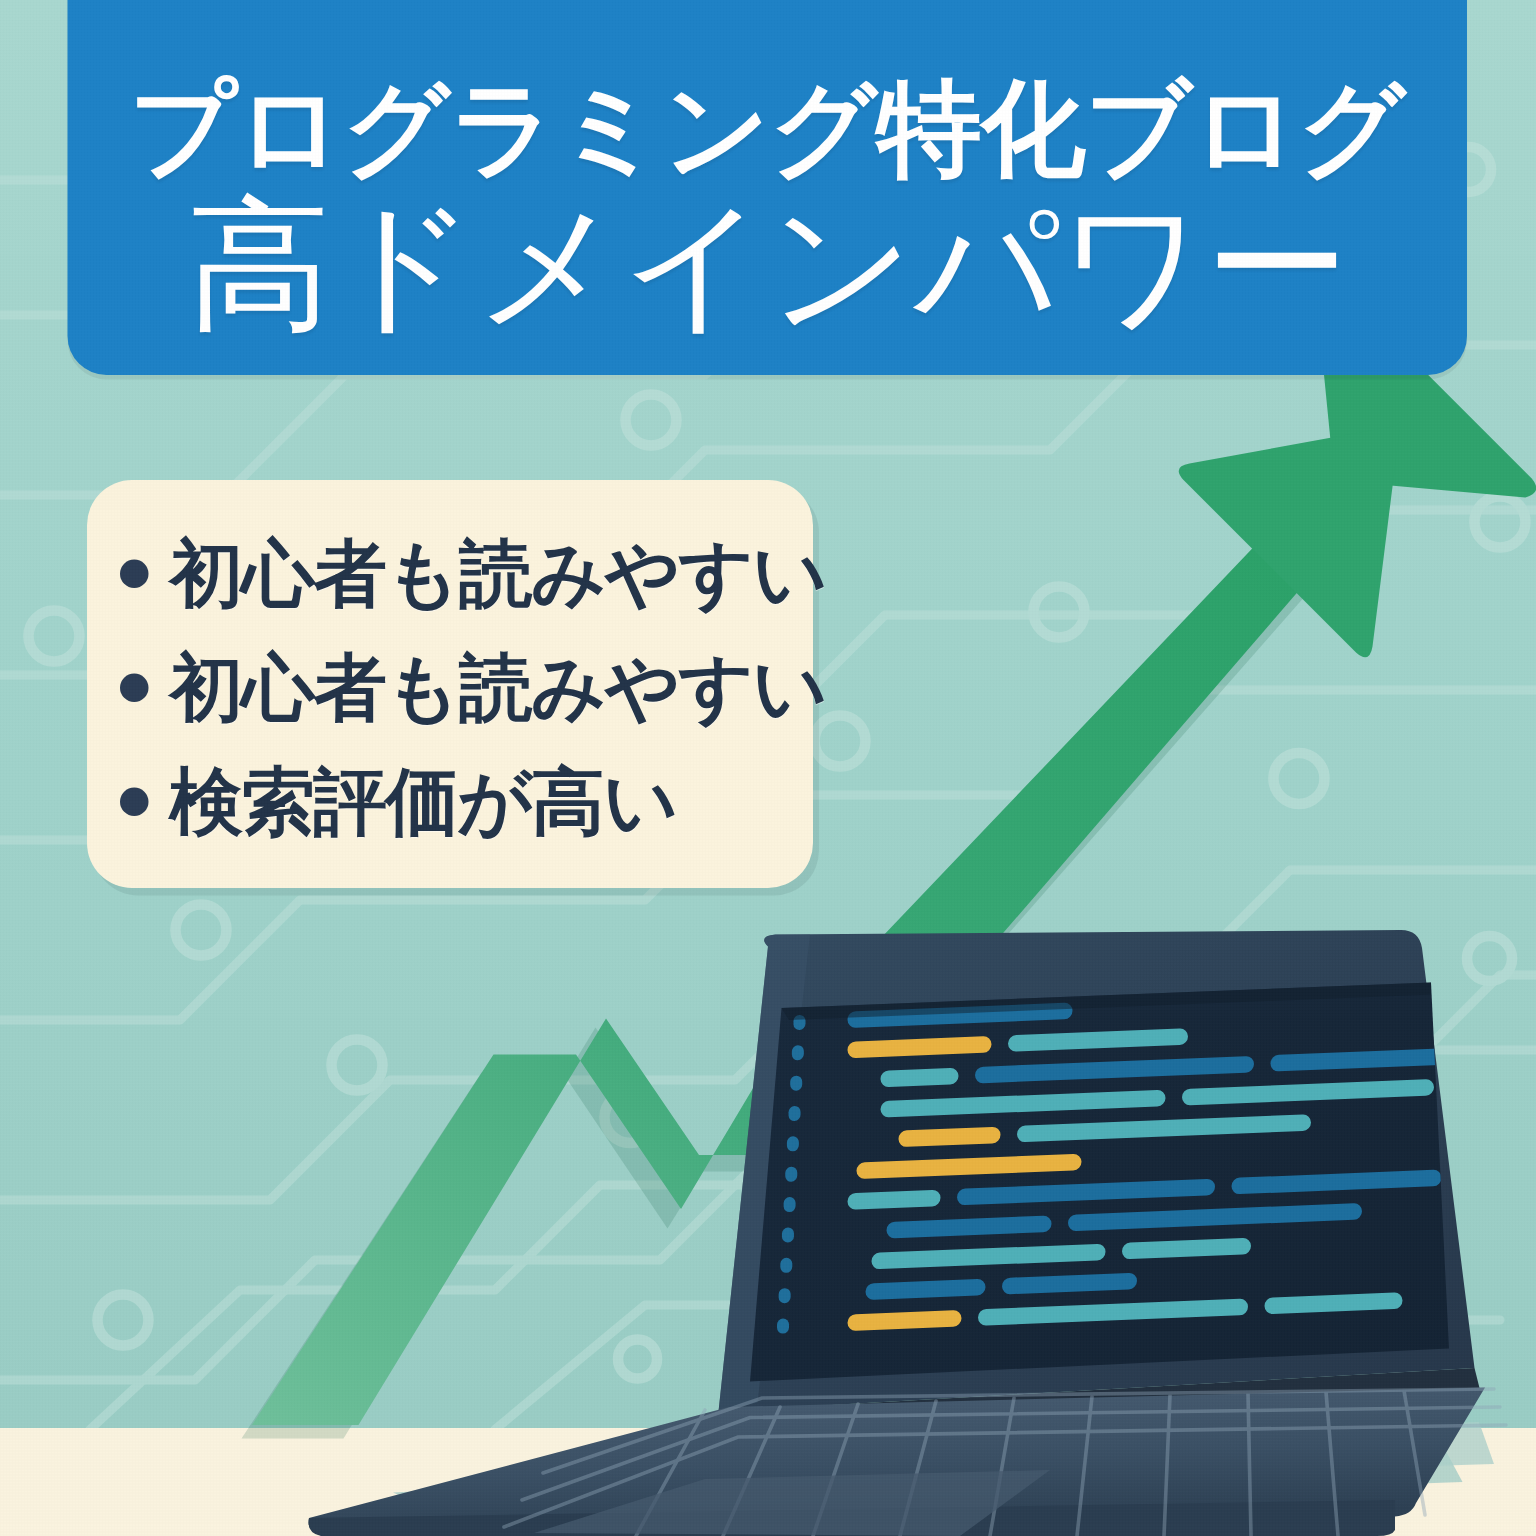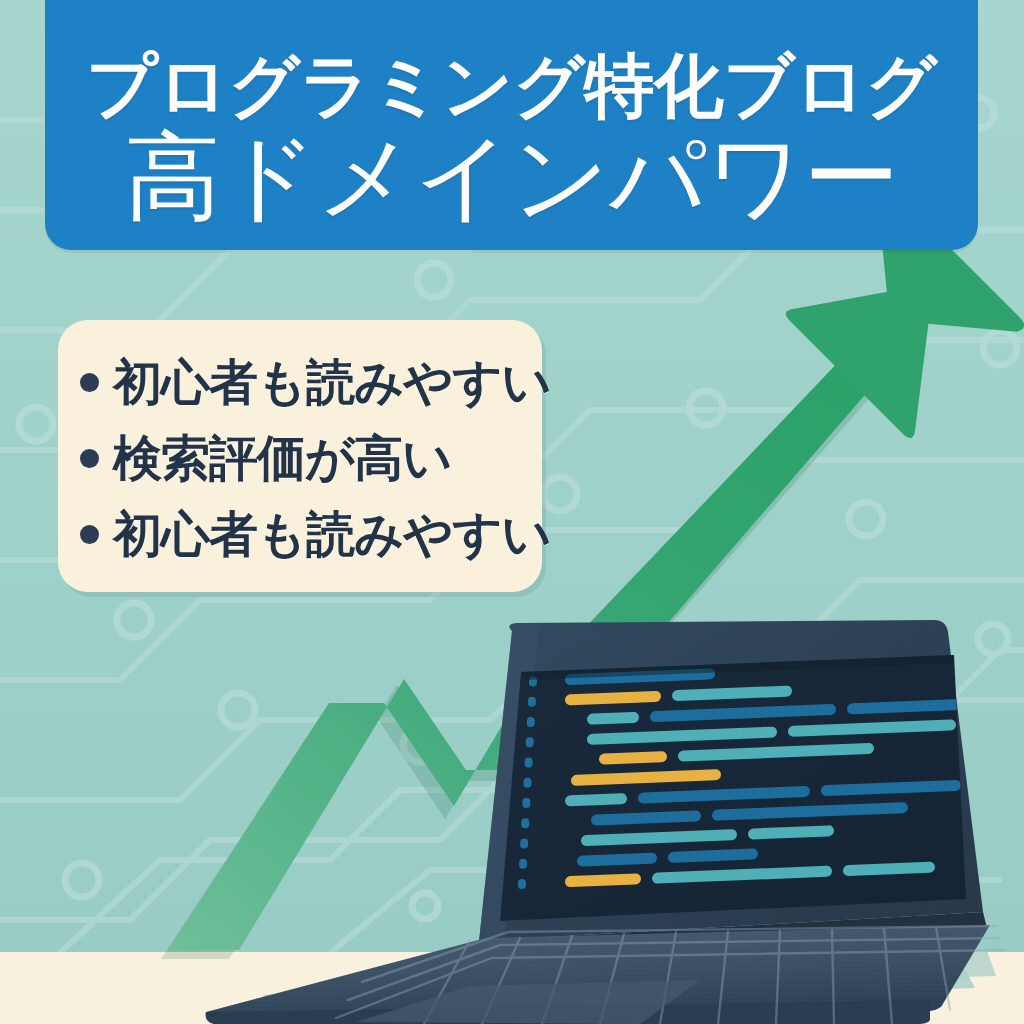--- a/index.html
+++ b/index.html
@@ -331,23 +331,23 @@
     <div class="banner-line2">高ドメインパワー</div>
   </div>
 
   <div class="bullet-card">
     <div class="bullet-row">
       <span class="bullet-dot"></span>
       <span class="bullet-text">初心者も読みやすい</span>
     </div>
     <div class="bullet-row">
       <span class="bullet-dot"></span>
-      <span class="bullet-text">検索評価が高い</span>
+      <span class="bullet-text">初心者も読みやすい</span>
     </div>
     <div class="bullet-row">
       <span class="bullet-dot"></span>
-      <span class="bullet-text">初心者も読みやすい</span>
+      <span class="bullet-text">検索評価が高い</span>
     </div>
   </div>
 
   <div class="bg-noise"></div>
 
 </div>
 
 </body></html>

